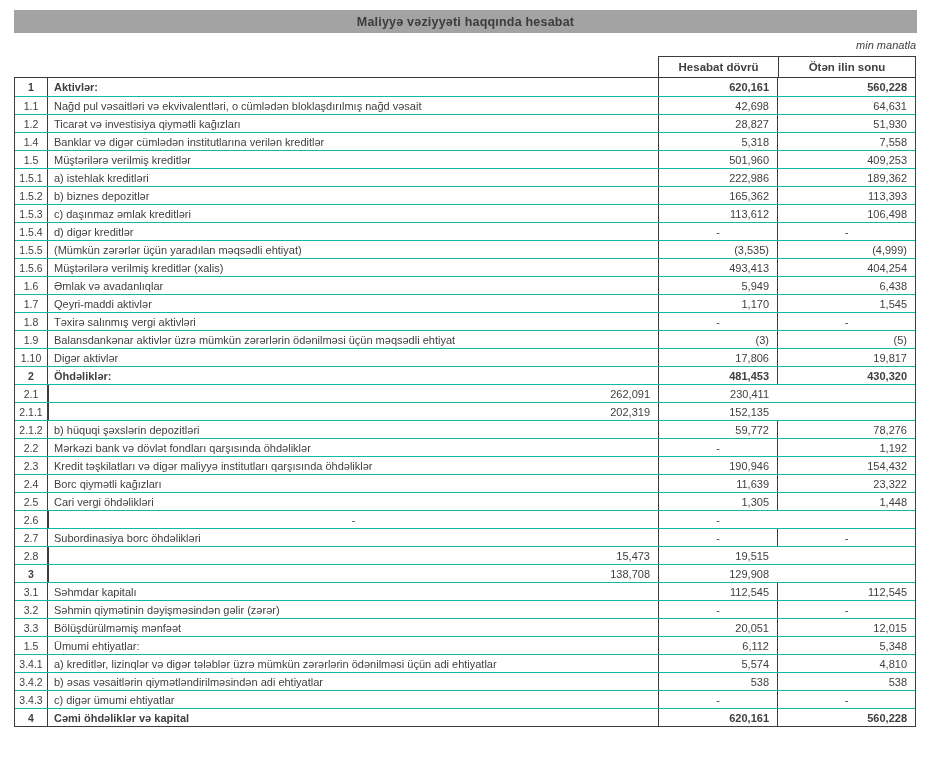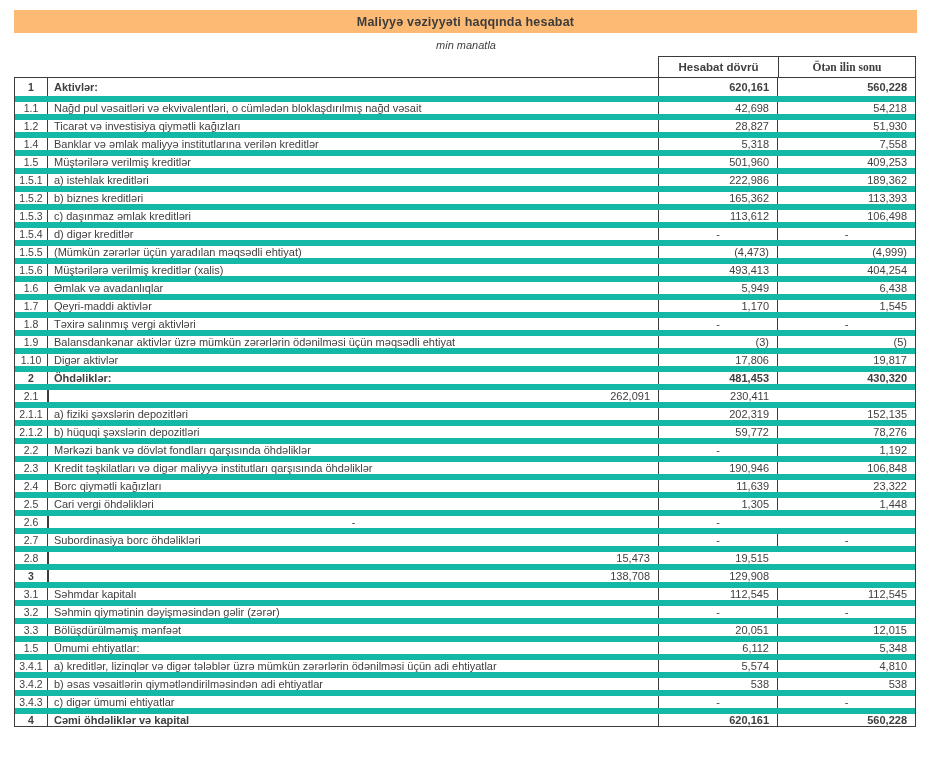--- a/index.html
+++ b/index.html
@@ -6,59 +6,59 @@
   html, body {
     width: 931px; height: 765px;
     background: #ffffff;
     font-family: "Liberation Sans", sans-serif;
     color: #3f3f3f;
     overflow: hidden;
   }
   .banner {
     margin: 10px 14px 0 14px;
     height: 23px;
-    background: #fdba74;
+    background: #a3a3a3;
     display: flex; align-items: center; justify-content: center;
     font-size: 12.5px; font-weight: bold; color: #3c3c3c;
     letter-spacing: 0.2px;
   }
   .unit-note {
     margin: 6px 15px 0 16px;
     height: 15px;
-    text-align: center;
+    text-align: right;
     font-style: italic;
     font-size: 11px;
     color: #3f3f3f;
   }
   .col-headers {
     margin-left: 658px;
     margin-top: 2px;
     width: 258px; height: 21px;
     border: 1px solid #3c3c3c;
     border-bottom: none;
     display: flex;
   }
   .col-headers .hcell {
     height: 100%;
     display: flex; align-items: center; justify-content: center;
     font-weight: bold; font-size: 11.5px;
     white-space: nowrap; overflow: hidden;
   }
   .col-headers .hcell.c1 { width: 119px; }
-  .col-headers .hcell.c2 { flex: 1; border-left: 1px solid #3c3c3c; font-family: Liberation Serif, serif; }
+  .col-headers .hcell.c2 { flex: 1; border-left: 1px solid #3c3c3c; }
   .fin-table {
     margin: 0 14px;
     width: 902px;
     border: 1px solid #3c3c3c;
   }
   .row {
     display: grid;
     grid-template-columns: 33px 1fr 119px 138px;
     height: 18px;
-    border-top: 6px solid #14b8a6;
+    border-top: 1px solid #14b8a6;
     font-size: 11px;
     line-height: 16px;
   }
   .row:first-child { border-top: none; }
   .cell {
     display: flex; align-items: center;
     overflow: hidden; white-space: nowrap;
     height: 100%;
   }
   .cell.num { justify-content: center; border-right: 1px solid #3c3c3c; font-size: 10.5px; }
@@ -91,68 +91,68 @@
     <div class="row bold">
       <div class="cell num">1</div>
       <div class="cell label">Aktivlər:</div>
       <div class="cell val">620,161</div>
       <div class="cell val">560,228</div>
     </div>
     <div class="row normal">
       <div class="cell num">1.1</div>
       <div class="cell label">Nağd pul vəsaitləri və  ekvivalentləri, o cümlədən bloklaşdırılmış nağd vəsait</div>
       <div class="cell val">42,698</div>
-      <div class="cell val">54,218</div>
+      <div class="cell val">64,631</div>
     </div>
     <div class="row normal">
       <div class="cell num">1.2</div>
       <div class="cell label">Ticarət və investisiya qiymətli kağızları</div>
       <div class="cell val">28,827</div>
       <div class="cell val">51,930</div>
     </div>
     <div class="row normal">
       <div class="cell num">1.4</div>
-      <div class="cell label">Banklar və əmlak maliyyə institutlarına verilən kreditlər</div>
+      <div class="cell label">Banklar və digər cümlədən institutlarına verilən kreditlər</div>
       <div class="cell val">5,318</div>
       <div class="cell val">7,558</div>
     </div>
     <div class="row normal">
       <div class="cell num">1.5</div>
       <div class="cell label">Müştərilərə verilmiş kreditlər</div>
       <div class="cell val">501,960</div>
       <div class="cell val">409,253</div>
     </div>
     <div class="row normal">
       <div class="cell num">1.5.1</div>
       <div class="cell label">a) istehlak kreditləri</div>
       <div class="cell val">222,986</div>
       <div class="cell val">189,362</div>
     </div>
     <div class="row normal">
       <div class="cell num">1.5.2</div>
-      <div class="cell label">b) biznes kreditləri</div>
+      <div class="cell label">b) biznes depozitlər</div>
       <div class="cell val">165,362</div>
       <div class="cell val">113,393</div>
     </div>
     <div class="row normal">
       <div class="cell num">1.5.3</div>
       <div class="cell label">c) daşınmaz əmlak kreditləri</div>
       <div class="cell val">113,612</div>
       <div class="cell val">106,498</div>
     </div>
     <div class="row normal">
       <div class="cell num">1.5.4</div>
       <div class="cell label">d) digər kreditlər</div>
       <div class="cell val dash">-</div>
       <div class="cell val dash">-</div>
     </div>
     <div class="row normal">
       <div class="cell num">1.5.5</div>
       <div class="cell label">(Mümkün zərərlər üçün yaradılan məqsədli ehtiyat)</div>
-      <div class="cell val">(4,473)</div>
+      <div class="cell val">(3,535)</div>
       <div class="cell val">(4,999)</div>
     </div>
     <div class="row normal">
       <div class="cell num">1.5.6</div>
       <div class="cell label">Müştərilərə verilmiş kreditlər (xalis)</div>
       <div class="cell val">493,413</div>
       <div class="cell val">404,254</div>
     </div>
     <div class="row normal">
       <div class="cell num">1.6</div>
@@ -190,41 +190,40 @@
       <div class="cell val">481,453</div>
       <div class="cell val">430,320</div>
     </div>
     <div class="row normal">
       <div class="cell num">2.1</div>
       <div class="cell val">262,091</div>
       <div class="cell val">230,411</div>
     </div>
     <div class="row normal">
       <div class="cell num">2.1.1</div>
-      <div class="cell label">a) fiziki şəxslərin depozitləri</div>
       <div class="cell val">202,319</div>
       <div class="cell val">152,135</div>
     </div>
     <div class="row normal">
       <div class="cell num">2.1.2</div>
       <div class="cell label">b) hüquqi şəxslərin depozitləri</div>
       <div class="cell val">59,772</div>
       <div class="cell val">78,276</div>
     </div>
     <div class="row normal">
       <div class="cell num">2.2</div>
       <div class="cell label">Mərkəzi bank və dövlət fondları qarşısında öhdəliklər</div>
       <div class="cell val dash">-</div>
       <div class="cell val">1,192</div>
     </div>
     <div class="row normal">
       <div class="cell num">2.3</div>
       <div class="cell label">Kredit təşkilatları və digər maliyyə institutları qarşısında öhdəliklər</div>
       <div class="cell val">190,946</div>
-      <div class="cell val">106,848</div>
+      <div class="cell val">154,432</div>
     </div>
     <div class="row normal">
       <div class="cell num">2.4</div>
       <div class="cell label">Borc qiymətli kağızları</div>
       <div class="cell val">11,639</div>
       <div class="cell val">23,322</div>
     </div>
     <div class="row normal">
       <div class="cell num">2.5</div>
       <div class="cell label">Cari vergi öhdəlikləri</div>

